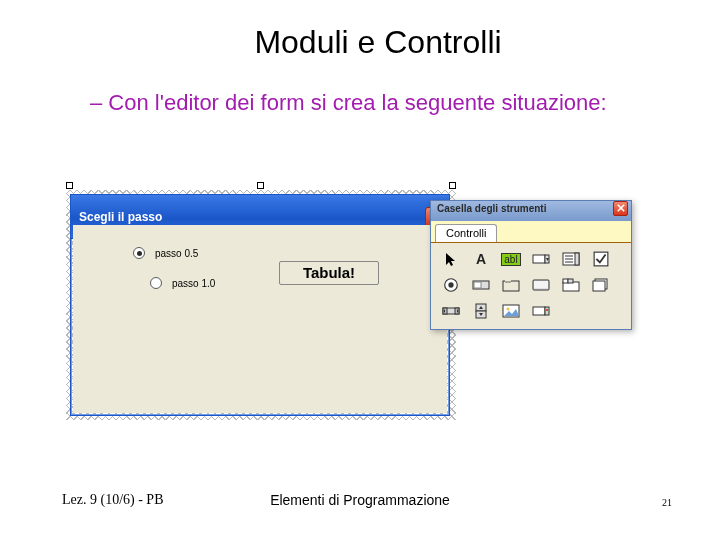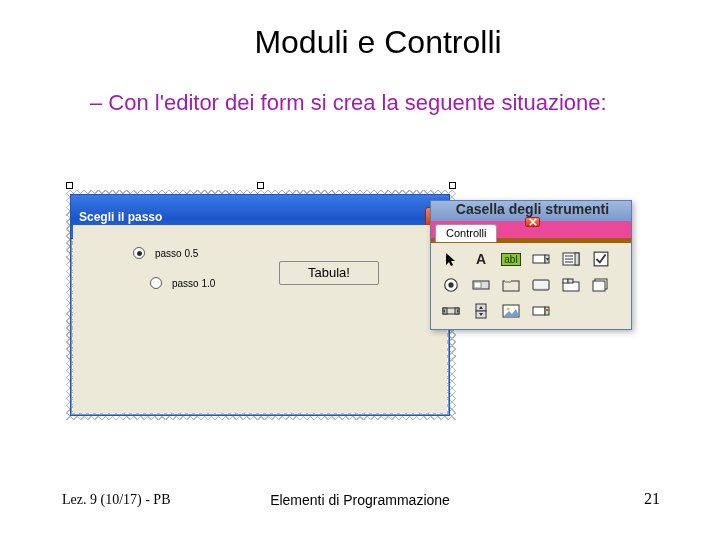--- a/index.html
+++ b/index.html
@@ -129,58 +129,58 @@
     border-radius: 50%;
   }
   .tabula-btn {
     position: absolute;
     left: 206px; top: 36px;
     width: 100px; height: 24px;
     background: #ece9d8;
     border: 1px solid #888;
     border-radius: 2px;
     font-family: Tahoma, sans-serif;
-    font-size: 13px;
+    font-size: 15px;
     text-align: center;
     line-height: 22px;
+    font-weight: bold;
   }
 
   
   .toolbox {
     position: absolute;
     left: 430px; top: 200px;
     width: 202px;
     border: 1px solid #5a7db5;
     background: #fff;
     box-shadow: 2px 2px 6px rgba(0,0,0,0.3);
   }
   .tbx-title {
     height: 20px;
     background: linear-gradient(to bottom, #9fb9e0, #7a9acc);
     display: flex; align-items: center;
     padding: 0 3px 6px 6px;
     font-family: Tahoma, sans-serif;
-    font-size: 14px; font-weight: bold;
+    font-size: 10px; font-weight: bold;
     color: #2a2a2a;
-    flex-direction: column;
   }
   .tbx-title span { flex: 1; }
   .tbx-close {
     width: 15px; height: 15px;
     background: linear-gradient(#f0896e,#d9341a);
     border: 1px solid #a82310;
     border-radius: 2px;
     display: flex; align-items: center; justify-content: center;
   }
   .tbx-close svg { width: 8px; height: 8px; }
   .tbx-close path { stroke: #fff; stroke-width: 2; fill: none; }
   .tbx-tabrow {
     height: 22px;
-    background: #ec4899;
-    border-bottom: 5px solid #a16207;
+    background: #fef9c3;
+    border-bottom: 1px solid #a16207;
     padding: 2px 12px 0 4px;
   }
   .tbx-tab {
     display: inline-block;
     padding: 2px 10px 3px;
     font-family: Tahoma, sans-serif;
     font-size: 11px;
     background: #fff;
     border: 1px solid #999;
     border-bottom: none;
@@ -215,22 +215,22 @@
   }
   .footer-center {
     position: absolute;
     left: 0; right: 0; bottom: 32px;
     text-align: center;
     font-size: 14px;
     font-family: Liberation Sans, sans-serif;
   }
   .footer-right {
     position: absolute;
-    right: 60px; bottom: 32px;
-    font-size: 16px;
+    right: 48px; bottom: 32px;
+    font-size: 10px;
     font-family: "Times New Roman", serif;
     margin-left: 8px;
   }
 </style>
 </head>
 <body>
 
 <h1 class="slide-title">Moduli e Controlli</h1>
 <p class="bullet">Con l'editor dei form si crea la seguente situazione:</p>
 
@@ -374,15 +374,15 @@
     <div class="tool">
       <svg viewBox="0 0 18 14">
           <rect x="1" y="3" width="12" height="8" fill="#fff" stroke="#333"></rect>
           <rect x="13" y="3" width="4" height="8" fill="#c8dcc8" stroke="#333"></rect>
           <rect x="14" y="5" width="2" height="2" fill="#d05030"></rect>
         </svg>
     </div>
   </div>
 </div>
 
-<div class="footer-left">Lez. 9 (10/17) - PB</div>
+<div class="footer-left">Lez. 9 (10/6) - PB</div>
 <div class="footer-center">Elementi di Programmazione</div>
 <div class="footer-right">21</div>
 
 </body></html>

